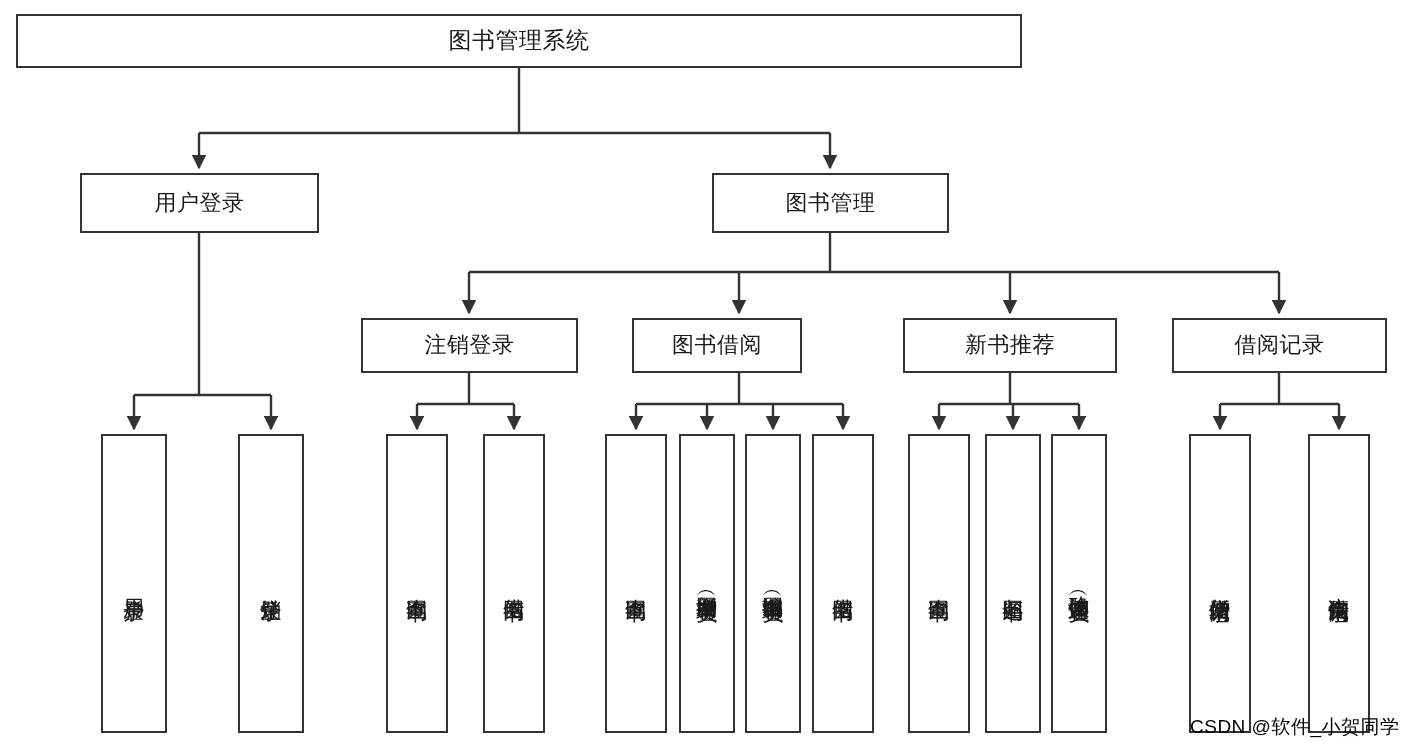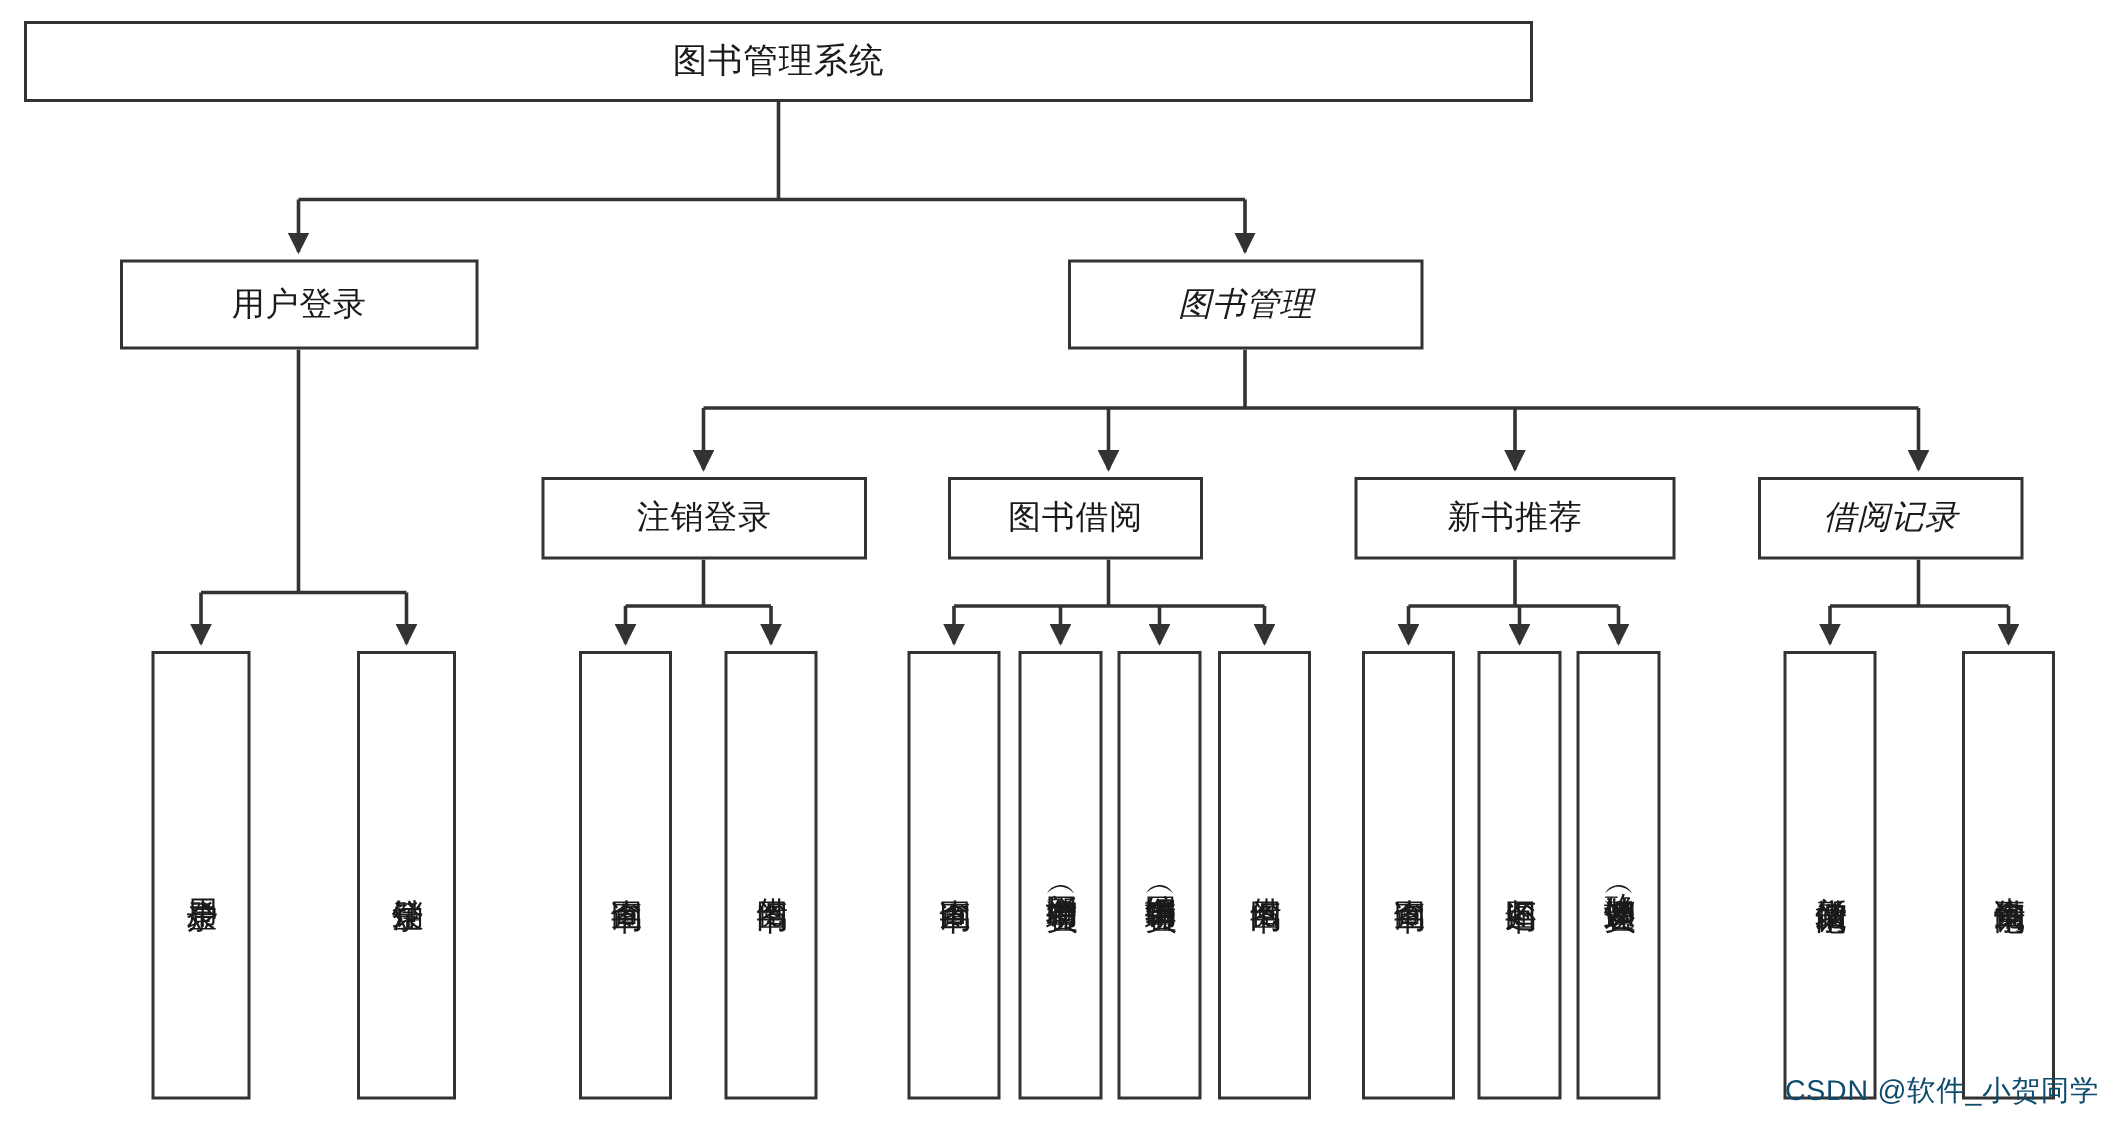--- a/index.html
+++ b/index.html
@@ -53,21 +53,21 @@
     padding: 4px 0;
   }
   .node-v .vlabel {
     writing-mode: vertical-rl;
     text-orientation: upright;
     white-space: nowrap;
     display: block;
   }
   .watermark {
     position: absolute;
-    color: #0c4a6e;
+    color: #000000;
     font-size: 19px;
     white-space: nowrap;
     letter-spacing: 0.5px;
   }
 </style>
 </head>
 <body>
 
 <div id="diagram-root">
 
@@ -121,34 +121,34 @@
     </g>
   </svg>
 
   <div class="node node-h node-root" style="left:16px; top:14px; width:1006px; height:54px;">
     <span>图书管理系统</span>
   </div>
 
   <div class="node node-h" style="left:80px; top:173px; width:239px; height:60px;">
     <span>用户登录</span>
   </div>
-  <div class="node node-h" style="left:712px; top:173px; width:237px; height:60px;font-style:italic;">
+  <div class="node node-h" style="left:712px; top:173px; width:237px; height:60px;">
     <span>图书管理</span>
   </div>
 
   <div class="node node-h" style="left:361px; top:318px; width:217px; height:55px;">
     <span>注销登录</span>
   </div>
   <div class="node node-h" style="left:632px; top:318px; width:170px; height:55px;">
     <span>图书借阅</span>
   </div>
   <div class="node node-h" style="left:903px; top:318px; width:214px; height:55px;">
     <span>新书推荐</span>
   </div>
-  <div class="node node-h" style="left:1172px; top:318px; width:177px; height:55px;font-style:italic;">
+  <div class="node node-h" style="left:1172px; top:318px; width:215px; height:55px;">
     <span>借阅记录</span>
   </div>
 
   <div class="node node-v" style="left:101px; top:434px; width:66px; height:299px;">
     <span class="vlabel">用户登录</span>
   </div>
   <div class="node node-v" style="left:238px; top:434px; width:66px; height:299px;">
     <span class="vlabel">注销登录</span>
   </div>
 

